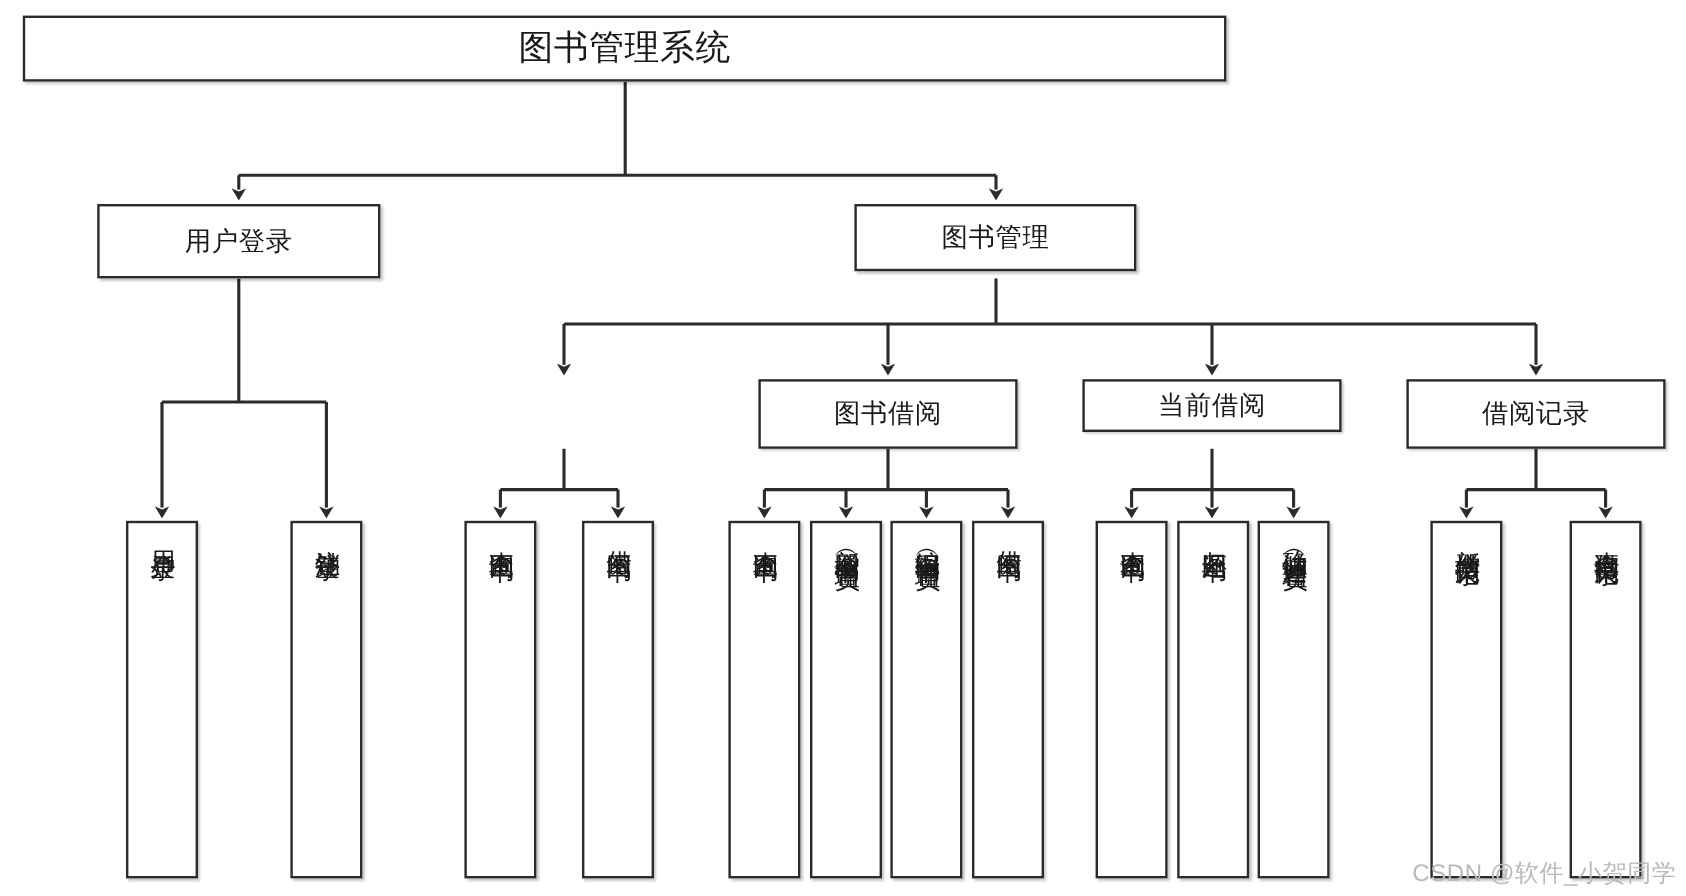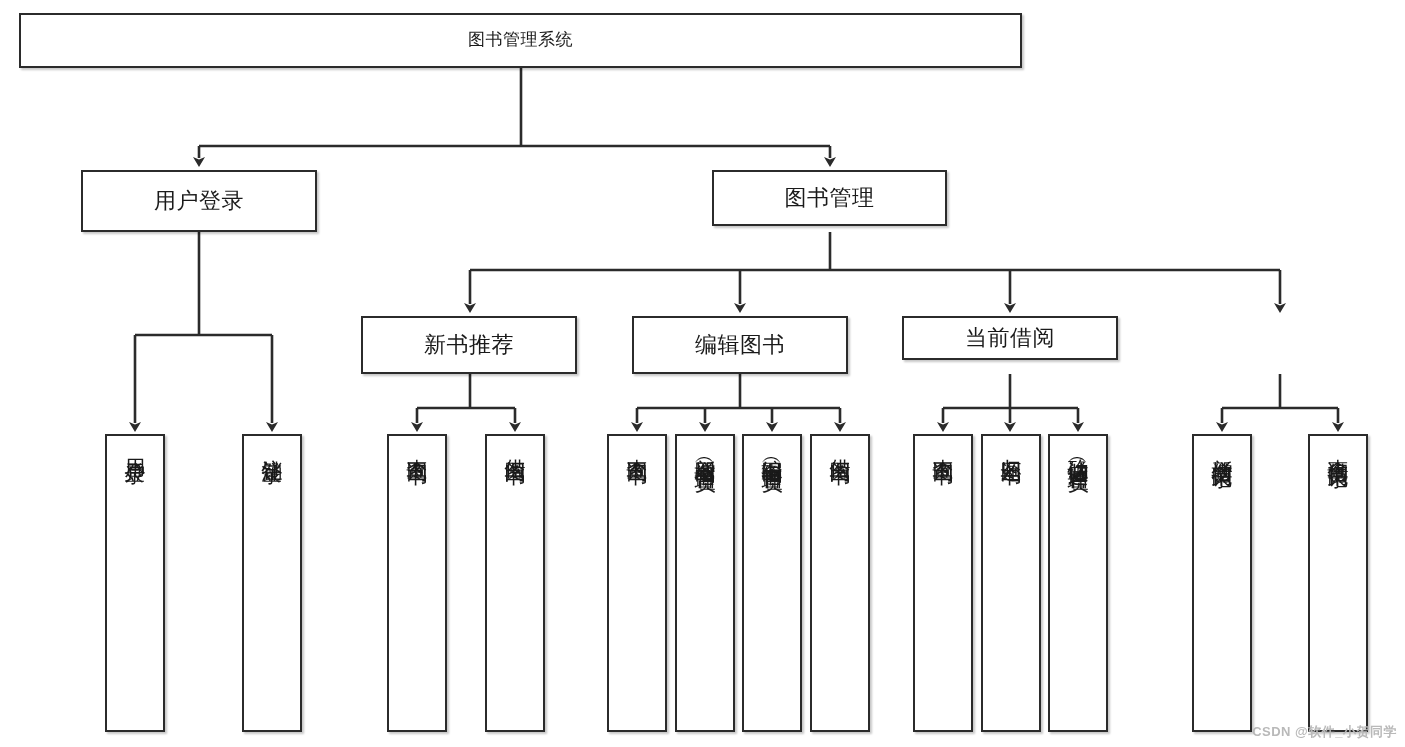--- a/index.html
+++ b/index.html
@@ -42,44 +42,43 @@
     display: block;
     text-align: center;
     line-height: 1.18;
     letter-spacing: 0.5px;
   }
   
   .node.h .label {
     writing-mode: horizontal-tb;
     font-size: 22px;
   }
-  .node.root .label { font-size: 17px; }
+  .node.root .label { font-size: 29px; }
   
   .node.v {
     align-items: flex-start;
     padding-top: 6px;
   }
   .node.v .label {
     writing-mode: vertical-rl;
     text-orientation: upright;
     font-size: 21px;
     line-height: 1.05;
     letter-spacing: 2px;
     white-space: nowrap;
   }
   .watermark {
     position: absolute;
     right: 8px;
     bottom: 6px;
-    font-size: 13px;
+    font-size: 20px;
     color: #b9b9b9;
     letter-spacing: 0.5px;
     z-index: 5;
     white-space: nowrap;
-    font-weight: bold;
   }
 </style>
 </head>
 <body>
 
 <div id="canvas">
 
   <svg id="edges" viewBox="0 0 1405 747" xmlns="http://www.w3.org/2000/svg">
     <defs>
       <marker id="arrow" markerWidth="10" markerHeight="12" refX="1" refY="6" orient="auto" markerUnits="userSpaceOnUse">
@@ -134,29 +133,29 @@
     <span class="label">图书管理系统</span>
   </div>
 
   <div class="node h" style="left:81px; top:170px; width:236px; height:62px;">
     <span class="label">用户登录</span>
   </div>
   <div class="node h" style="left:712px; top:170px; width:235px; height:56px;">
     <span class="label">图书管理</span>
   </div>
 
-  <div class="node h" style="left:361px; top:316px; width:216px; height:58px;">
-    <span class="label">新书推荐</span>
-  </div>
   <div class="node h" style="left:632px; top:316px; width:216px; height:58px;">
-    <span class="label">编辑图书</span>
+    <span class="label">图书借阅</span>
   </div>
   <div class="node h" style="left:902px; top:316px; width:216px; height:44px;">
     <span class="label">当前借阅</span>
   </div>
+  <div class="node h" style="left:1172px; top:316px; width:216px; height:58px;">
+    <span class="label">借阅记录</span>
+  </div>
 
   <div class="node v" style="left:105px; top:434px; width:60px; height:298px;">
     <span class="label">用户登录</span>
   </div>
   <div class="node v" style="left:242px; top:434px; width:60px; height:298px;">
     <span class="label">注销登录</span>
   </div>
 
   <div class="node v" style="left:387px; top:434px; width:60px; height:298px;">
     <span class="label">查询图书</span>

